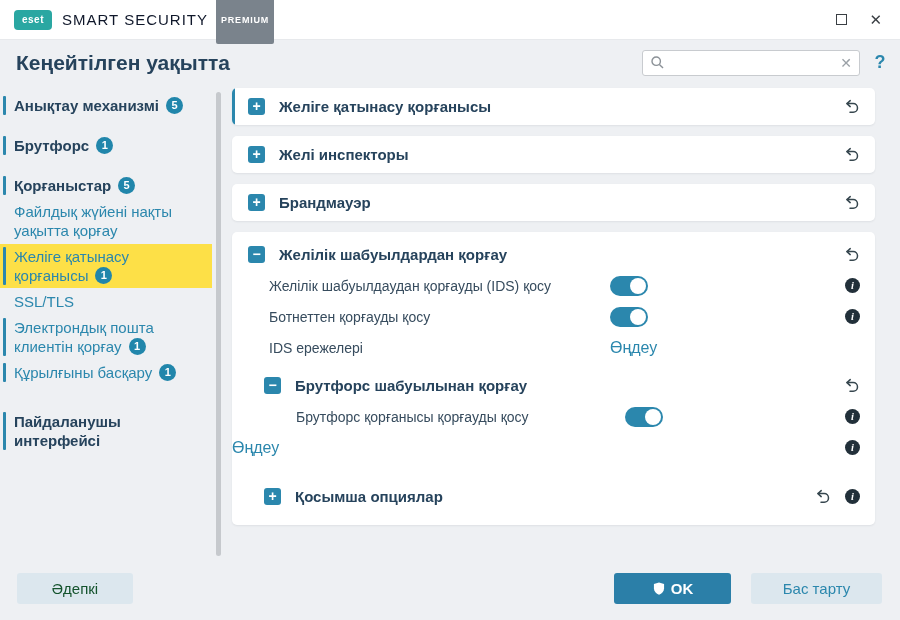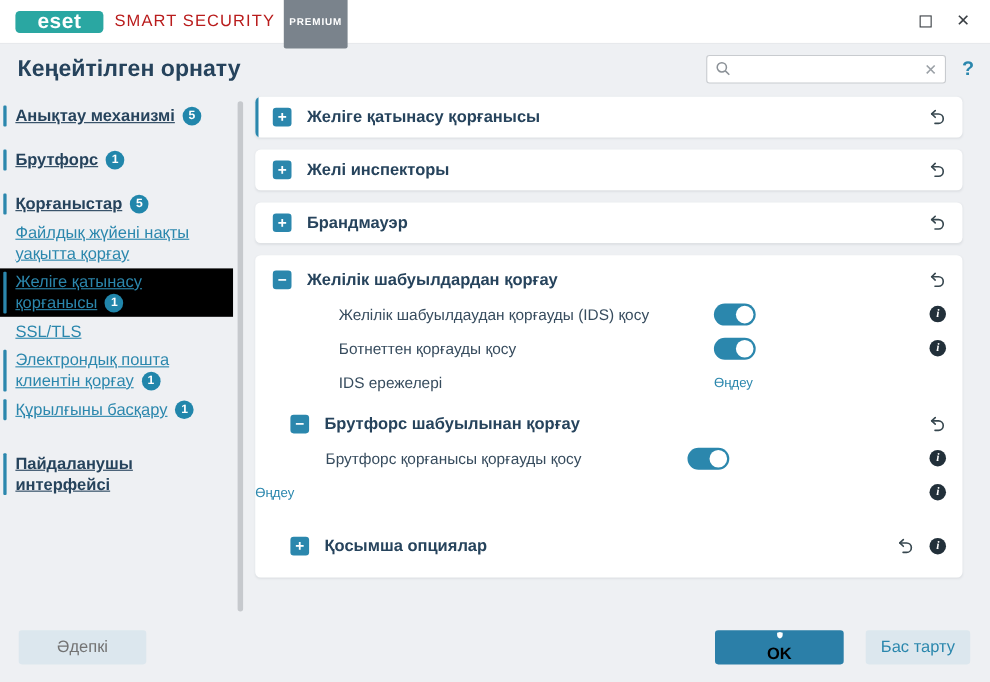--- a/index.html
+++ b/index.html
@@ -1,102 +1,102 @@
 <!DOCTYPE html>
 <html><head>
 <meta charset="utf-8">
 <style>
   html,body{margin:0;padding:0;background:#d8dadd;}
   *{box-sizing:border-box;}
   .window{width:900px;height:620px;position:relative;overflow:hidden;background:#eef0f3;
     font-family:"Liberation Sans",sans-serif;color:#33475a;}
   
   .titlebar{height:40px;background:#fff;border-bottom:1px solid #e7e9ec;display:flex;align-items:center;padding:0 10px 0 14px;}
-  .eset-box{background:#2aa7a2;color:#fff;font-weight:700;font-size:19px;letter-spacing:.5px;
-    border-radius:4px;padding:3px 20px;line-height:14px;}
-  .product-name{margin-left:10px;font-size:15px;letter-spacing:1px;color:#b91c1c;font-weight:500;}
+  .eset-box{background:#2aa7a2;color:#fff;font-weight:700;font-size:10px;letter-spacing:.5px;
+    border-radius:4px;padding:3px 8px;line-height:14px;}
+  .product-name{margin-left:10px;font-size:15px;letter-spacing:1px;color:#0f172a;font-weight:500;}
   .premium-badge{margin-left:8px;background:#7a838c;color:#fff;font-size:9px;font-weight:700;
     letter-spacing:.8px;padding:19px 5px;border-radius:2px;}
   .win-controls{margin-left:auto;display:flex;align-items:center;gap:22px;padding-right:8px;}
   .maxi{width:11px;height:11px;border:1.5px solid #3a3f44;cursor:default;}
   .closex{font-size:15px;color:#3a3f44;line-height:15px;cursor:default;}
   
   .headerrow{position:absolute;top:40px;left:0;right:0;height:45px;display:flex;align-items:center;}
   .page-title{font-size:21px;color:#26435c;font-weight:600;margin-left:16px;}
   .searchwrap{margin-left:auto;display:flex;align-items:center;}
   .searchbox{width:218px;height:26px;background:#fff;border:1px solid #c8cbcf;border-radius:3px;
     display:flex;align-items:center;padding:0 7px;}
   .searchbox input{border:none;outline:none;flex:1;font-size:13px;font-family:"Liberation Sans",sans-serif;min-width:0;background:transparent;}
   .clearx{color:#9aa0a6;font-size:14px;line-height:14px;}
   .helpq{color:#2b87ad;font-size:18px;font-weight:700;width:40px;text-align:center;}
   
   .app-body{position:absolute;top:85px;left:0;right:0;bottom:0;display:flex;}
   .sidebar{width:230px;position:relative;flex:none;}
   .side-list{position:absolute;top:3px;left:0;right:18px;bottom:60px;overflow:hidden;}
-  .side-item{position:relative;padding:3px 6px 3px 14px;font-size:15px;line-height:19px;cursor:pointer;text-decoration:underline;}
+  .side-item{position:relative;padding:3px 6px 3px 14px;font-size:15px;line-height:19px;cursor:pointer;}
   .side-item.section{margin-top:15px;color:#26435c;font-weight:600;}
   .side-item.section:first-child{margin-top:5px;}
   .side-item.sub{color:#2b87ad;margin-top:1px;}
-  .side-item.selected{background:#000000;}
+  .side-item.selected{background:#fde047;}
   .side-item.mt-lg{margin-top:24px;}
   .accent{position:absolute;left:3px;top:3px;bottom:3px;width:3px;background:#2b87ad;border-radius:1px;}
   .badge{display:inline-flex;min-width:17px;height:17px;border-radius:9px;background:#2186ab;color:#fff;
     font-size:11px;font-weight:700;align-items:center;justify-content:center;margin-left:7px;
     padding:0 4px;vertical-align:2px;line-height:17px;}
   .side-scroll{position:absolute;right:9px;top:7px;width:5px;height:464px;background:#c6c9cd;border-radius:3px;}
   
   .main{flex:1;padding:3px 25px 0 2px;}
   .card{position:relative;background:#fff;border-radius:5px;margin-bottom:11px;
     box-shadow:0 1px 2px rgba(40,50,60,.08);overflow:hidden;}
   .left-accent{position:absolute;left:0;top:0;bottom:0;width:3px;background:#2b87ad;}
   .card-head{display:flex;align-items:center;height:37px;padding:0 15px 0 16px;}
   .expander{width:17px;height:17px;flex:none;background:#2b87ad;border-radius:3px;color:#fff;
     font-size:14px;font-weight:700;display:flex;align-items:center;justify-content:center;line-height:17px;cursor:pointer;}
   .card-title{font-size:15px;font-weight:600;color:#26435c;margin-left:14px;}
   .spacer{flex:1;}
   .undo{flex:none;cursor:pointer;}
   .card-open{padding:6px 0 12px 0;}
   .group-head{display:flex;align-items:center;height:32px;padding:0 15px 0 16px;}
   .row{display:flex;align-items:center;height:31px;padding-right:15px;font-size:14px;color:#374c5e;}
-  .row .lbl{margin-left:76px;width:341px;flex:none;}
+  .row .lbl{margin-left:37px;width:341px;flex:none;}
   .row .lbl2{margin-left:64px;width:329px;flex:none;}
   .toggle{width:38px;height:20px;border-radius:10px;background:#2b87ad;position:relative;flex:none;cursor:pointer;}
   .toggle .knob{position:absolute;right:2px;top:2px;width:16px;height:16px;border-radius:50%;background:#fff;}
-  .edit-link{color:#2b87ad;font-size:12px;cursor:pointer;}
+  .edit-link{color:#2b87ad;font-size:16px;cursor:pointer;}
   .info{width:15px;height:15px;border-radius:50%;background:#22303a;color:#fff;font-size:10.5px;
     font-weight:700;display:flex;align-items:center;justify-content:center;flex:none;
     font-family:"Liberation Serif",serif;font-style:italic;cursor:pointer;}
   .sub-head{display:flex;align-items:center;height:32px;padding:0 15px 0 32px;margin-top:6px;}
   .collapsed-sub{display:flex;align-items:center;height:34px;padding:0 15px 0 32px;margin-top:16px;}
   .gap14{width:14px;flex:none;}
   
   .footer{position:absolute;left:0;right:0;bottom:0;height:57px;display:flex;align-items:center;padding:0 18px 6px 17px;}
   .btn{height:31px;border:none;border-radius:3px;font-size:15px;font-family:"Liberation Sans",sans-serif;
     display:flex;align-items:center;justify-content:center;cursor:pointer;}
-  .btn-light{background:#dce7ee;color:#737373;width:116px;}
-  .btn-primary{background:#2b7fa8;color:#000000;width:117px;font-weight:600;margin-left:auto;gap:5px;flex-direction:column;}
-  .btn-cancel{background:#dce7ee;color:#2b87ad;width:95px;margin-left:20px;}
+  .btn-light{background:#dce7ee;color:#14532d;width:116px;}
+  .btn-primary{background:#2b7fa8;color:#ffffff;width:117px;font-weight:600;margin-left:auto;gap:5px;}
+  .btn-cancel{background:#dce7ee;color:#2b87ad;width:131px;margin-left:20px;}
 </style>
 </head>
 <body>
 
 <div class="window">
 
   <div class="titlebar">
     <span class="eset-box">eset</span>
     <span class="product-name">SMART SECURITY</span>
     <span class="premium-badge">PREMIUM</span>
     <div class="win-controls">
       <div class="maxi"></div>
       <div class="closex">✕</div>
     </div>
   </div>
 
   <div class="headerrow">
-    <div class="page-title">Кеңейтілген орнату</div>
+    <div class="page-title">Кеңейтілген уақытта</div>
     <div class="searchwrap">
       <div class="searchbox">
         <svg width="15" height="15" viewBox="0 0 15 15" fill="none" stroke="#8b9197" stroke-width="1.4">
           <circle cx="6.2" cy="6.2" r="4.2"></circle>
             <line x1="9.4" y1="9.4" x2="13" y2="13"></line>
         </svg>
         <input type="text" value="" style="">
         <span class="clearx">✕</span>
       </div>
       <div class="helpq">?</div>

